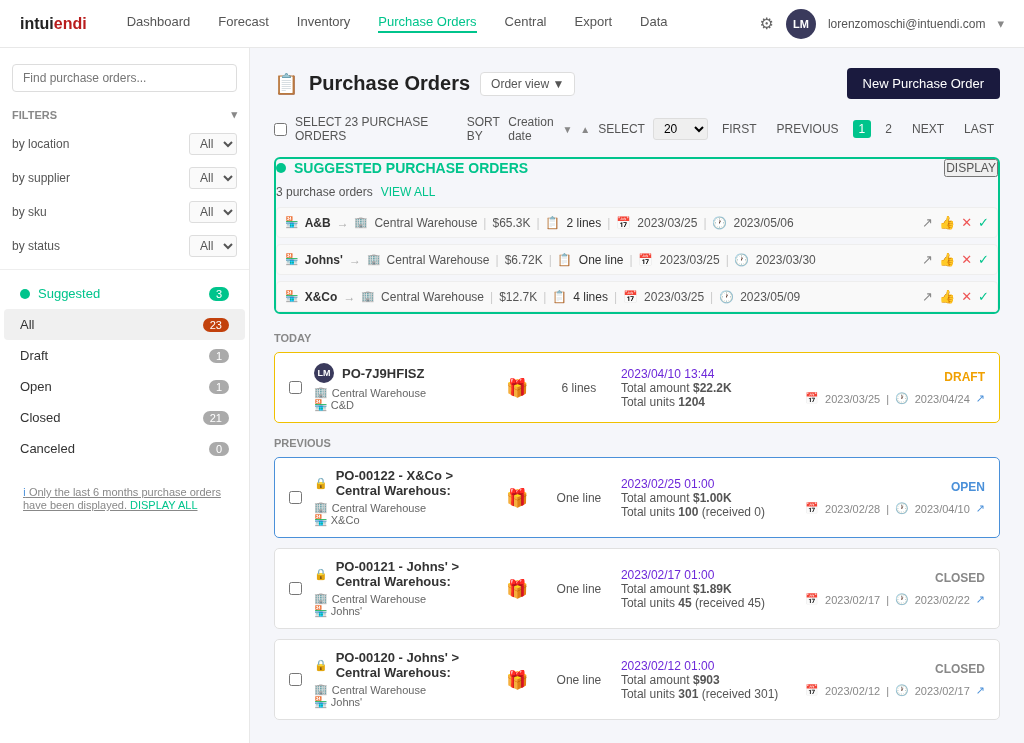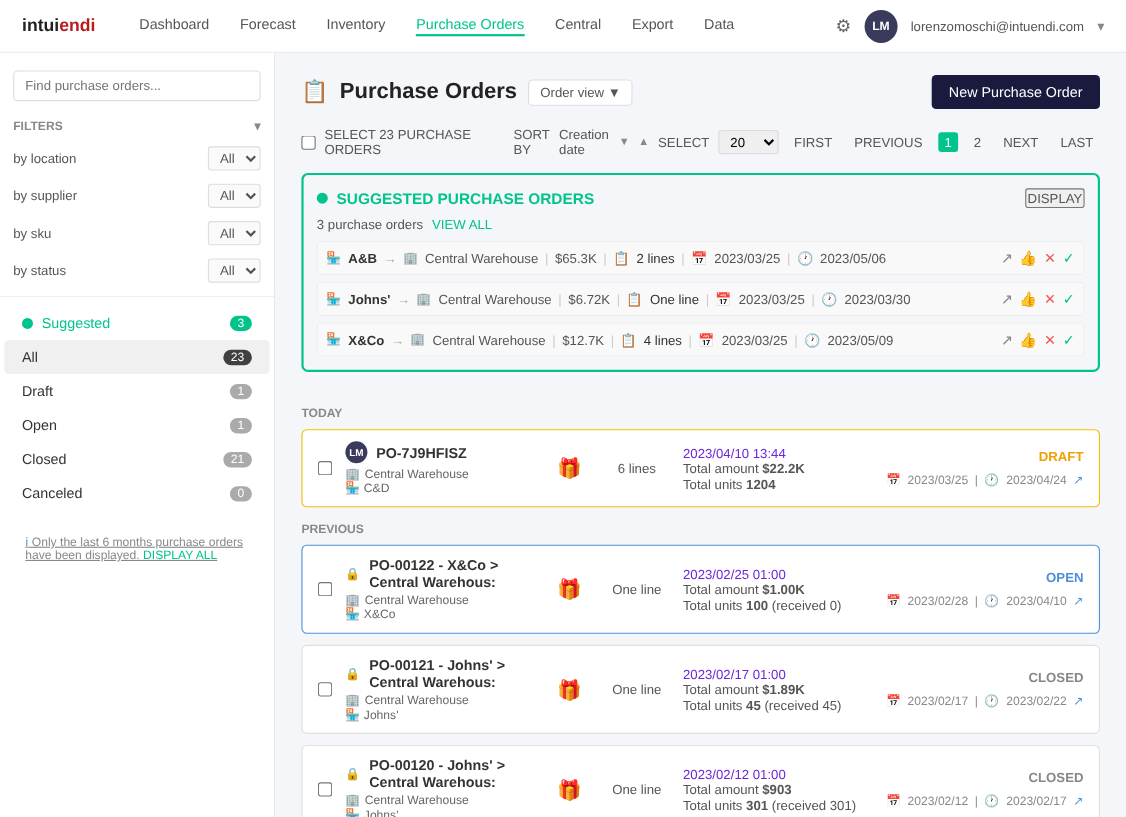--- a/index.html
+++ b/index.html
@@ -27,21 +27,21 @@
     .sidebar-filters-header { display: flex; justify-content: space-between; align-items: center; padding: 4px 12px 8px; font-size: 11px; font-weight: 600; color: #888; text-transform: uppercase; text-align: right; }
     .filter-row { display: flex; align-items: center; justify-content: space-between; padding: 4px 12px; margin-bottom: 4px; }
     .filter-label { font-size: 12px; color: #555; }
     .filter-select { font-size: 12px; color: #555; border: 1px solid #ddd; border-radius: 3px; padding: 2px 6px; background: #fafafa; }
     .sidebar-divider { border: none; border-top: 1px solid #eee; margin: 8px 0; }
     .sidebar-nav-item { display: flex; align-items: center; justify-content: space-between; padding: 8px 16px; cursor: pointer; border-radius: 4px; margin: 0 4px; }
     .sidebar-nav-item.active { background: #f0f0f0; }
     .sidebar-nav-label { font-size: 13px; color: #333; }
     .sidebar-nav-label.suggested { color: #00c48c; }
     .sidebar-dot { width: 10px; height: 10px; border-radius: 50%; background: #00c48c; margin-right: 8px; display: inline-block; }
-    .badge { background: #404040; color: #fff; border-radius: 10px; padding: 1px 7px; font-size: 11px; }
+    .badge { background: #c2410c; color: #fff; border-radius: 10px; padding: 1px 7px; font-size: 11px; }
     .badge.green { background: #00c48c; }
     .badge.gray { background: #aaa; }
     .sidebar-info { padding: 12px 23px; font-size: 11px; color: #888; margin-top: 8px; text-decoration: underline; }
     .sidebar-info a { color: #00c48c; cursor: pointer; }
     .sidebar-nav-item-left { display: flex; align-items: center; }
 
     
     .main { flex: 1; overflow-y: auto; padding: 20px 24px; }
 
     
@@ -55,21 +55,21 @@
     .toolbar { display: flex; justify-content: space-between; margin-bottom: 14px; }
     .toolbar-left { display: flex; align-items: center; gap: 8px; }
     .select-all-label { font-size: 12px; color: #555; }
     .toolbar-right { display: flex; align-items: center; gap: 8px; font-size: 12px; color: #555; }
     .toolbar-right select { font-size: 12px; border: 1px solid #ddd; border-radius: 3px; padding: 2px 6px; }
     .pager-btn { font-size: 12px; color: #555; cursor: pointer; padding: 2px 6px; }
     .pager-btn.active { background: #00c48c; color: #fff; border-radius: 3px; padding: 2px 6px; }
     .sort-icon { font-size: 10px; color: #888; }
 
     
-    .suggested-section { border: 2px solid #00c48c; border-radius: 6px; padding: 12px; margin-bottom: 32px; }
+    .suggested-section { border: 2px solid #00c48c; border-radius: 6px; margin-bottom: 18px; }
     .suggested-header { display: flex; align-items: center; justify-content: space-between; margin-bottom: 8px; }
     .suggested-title { font-size: 14px; font-weight: 700; color: #00c48c; display: flex; align-items: center; gap: 8px; }
     .suggested-dot { width: 10px; height: 10px; border-radius: 50%; background: #00c48c; }
     .suggested-meta { font-size: 12px; color: #555; display: flex; align-items: center; gap: 8px; }
     .view-all-link { color: #00c48c; cursor: pointer; font-size: 12px; }
     .collapse-btn { font-size: 12px; color: #555; cursor: pointer; }
     .suggested-row { display: flex; align-items: center; padding: 7px 8px; border-radius: 4px; background: #f9f9f9; margin-bottom: 6px; font-size: 12px; gap: 6px; border: 1px solid #eee; }
     .suggested-row:last-child { margin-bottom: 0; }
     .supplier-name { font-weight: 600; color: #333; }
     .arrow { color: #aaa; }

